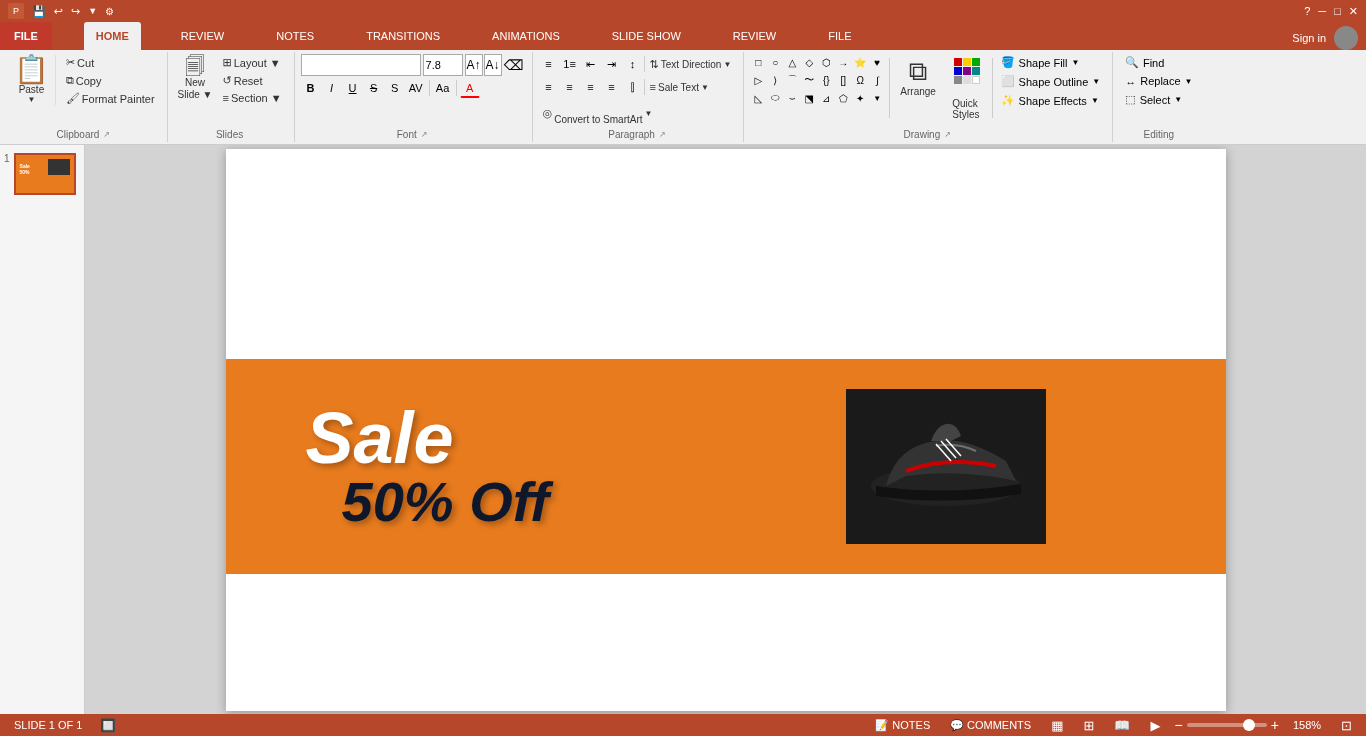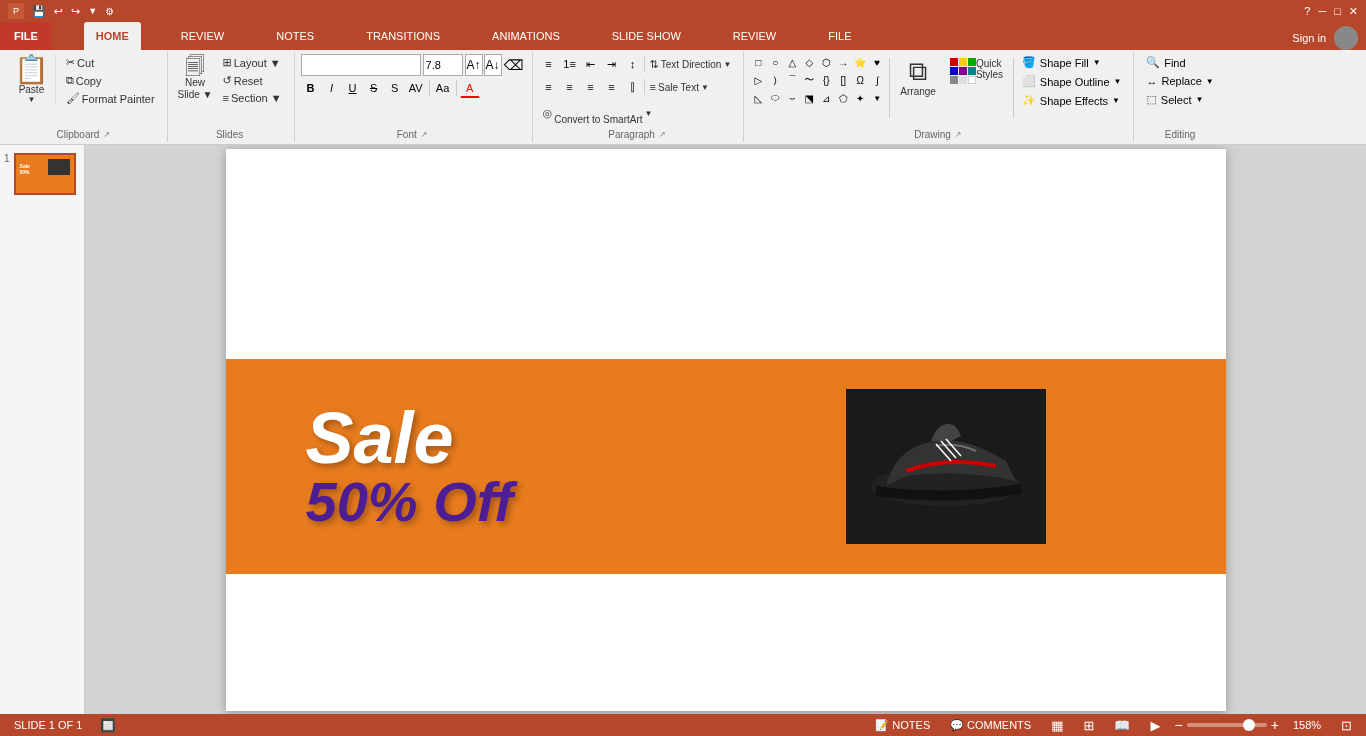--- a/index.html
+++ b/index.html
@@ -217,25 +217,26 @@
       color: white;
       font-family: Arial Black, Arial, sans-serif;
       text-shadow: 3px 3px 6px rgba(0,0,0,0.3);
       font-style: italic;
       line-height: 1;
     }
 
     .off-text {
       font-size: 56px;
       font-weight: 900;
-      color: #4c1d95;
+      color: #0f172a;
       font-family: Arial Black, Arial, sans-serif;
       text-shadow: 3px 3px 6px rgba(0,0,0,0.3);
       font-style: italic;
       line-height: 1;
+      margin-left: 36px;
     }
 
     .banner-image {
       width: 200px;
       height: 155px;
       background: #1a1a1a;
       margin-right: 180px;
       display: flex;
       align-items: center;
       justify-content: center;
@@ -281,26 +282,27 @@
       font-size: 10px;
       color: #333;
       gap: 2px;
       min-width: 44px;
       border-radius: 3px;
     }
     .arrange-icon { font-size: 26px; line-height: 1; }
 
     .quick-styles-btn {
       display: flex;
-      flex-direction: row;
+      flex-direction: column;
+      align-items: center;
       padding: 4px 6px;
       cursor: pointer;
       font-size: 10px;
       color: #333;
-      gap: 2px;
+      gap: 16px;
       min-width: 44px;
       border-radius: 3px;
     }
 
     .shape-fill-row { display: flex; flex-direction: column; gap: 2px; }
     .shape-fill-btn {
       display: flex;
       align-items: center;
       gap: 4px;
       padding: 2px 4px;

